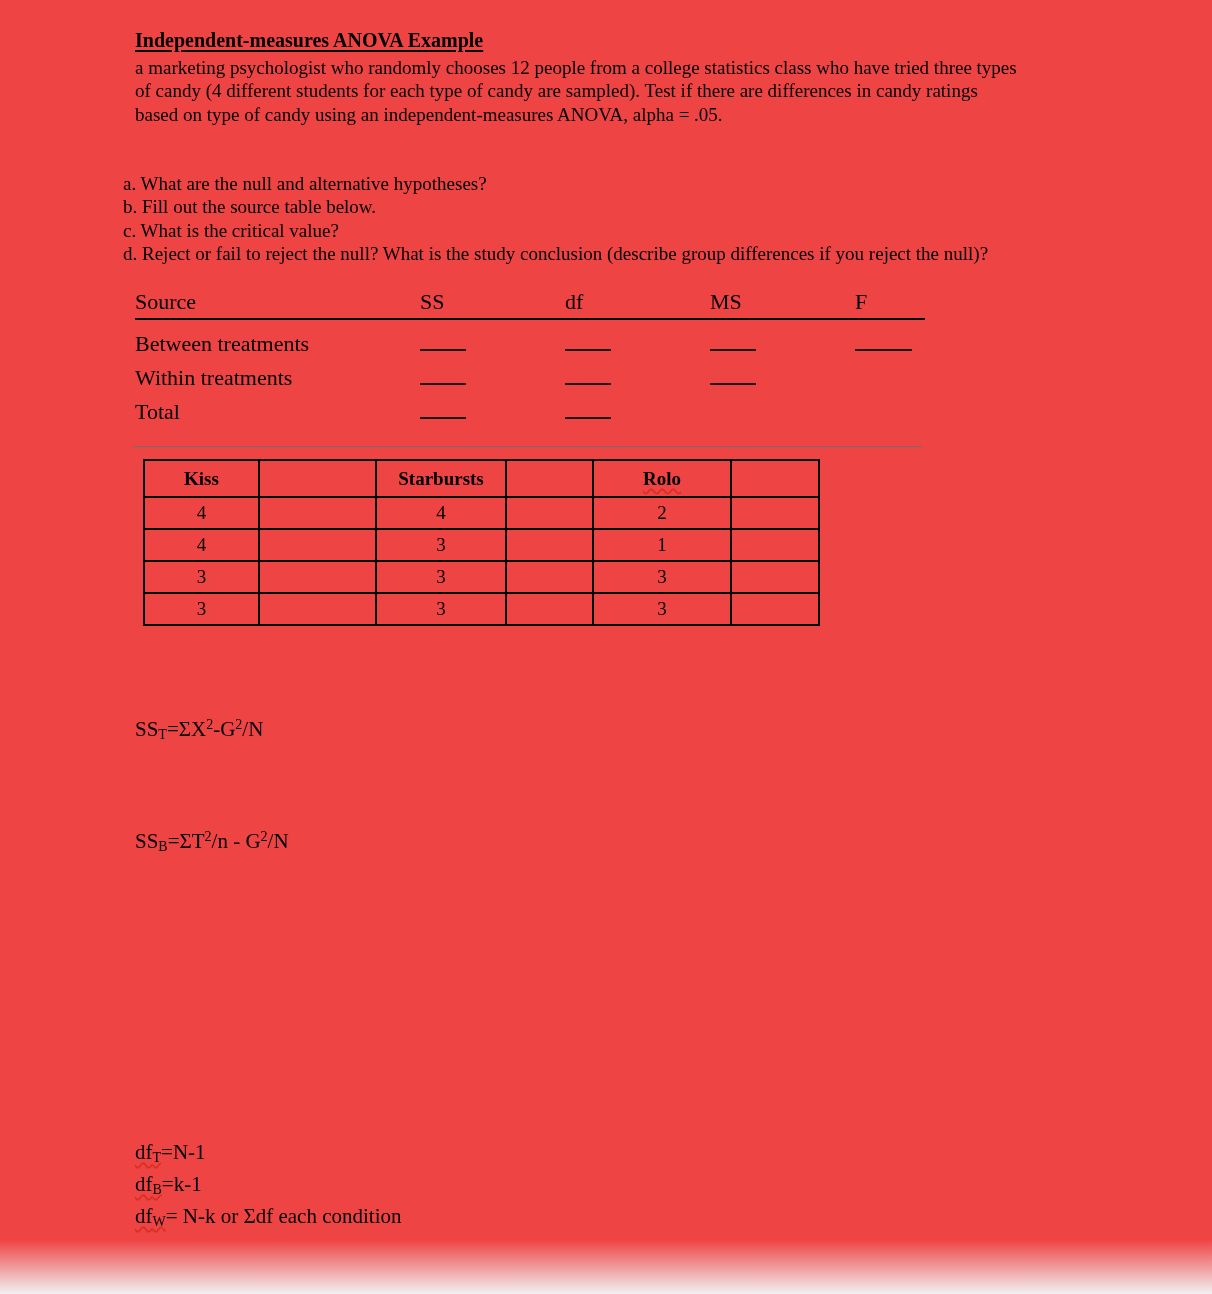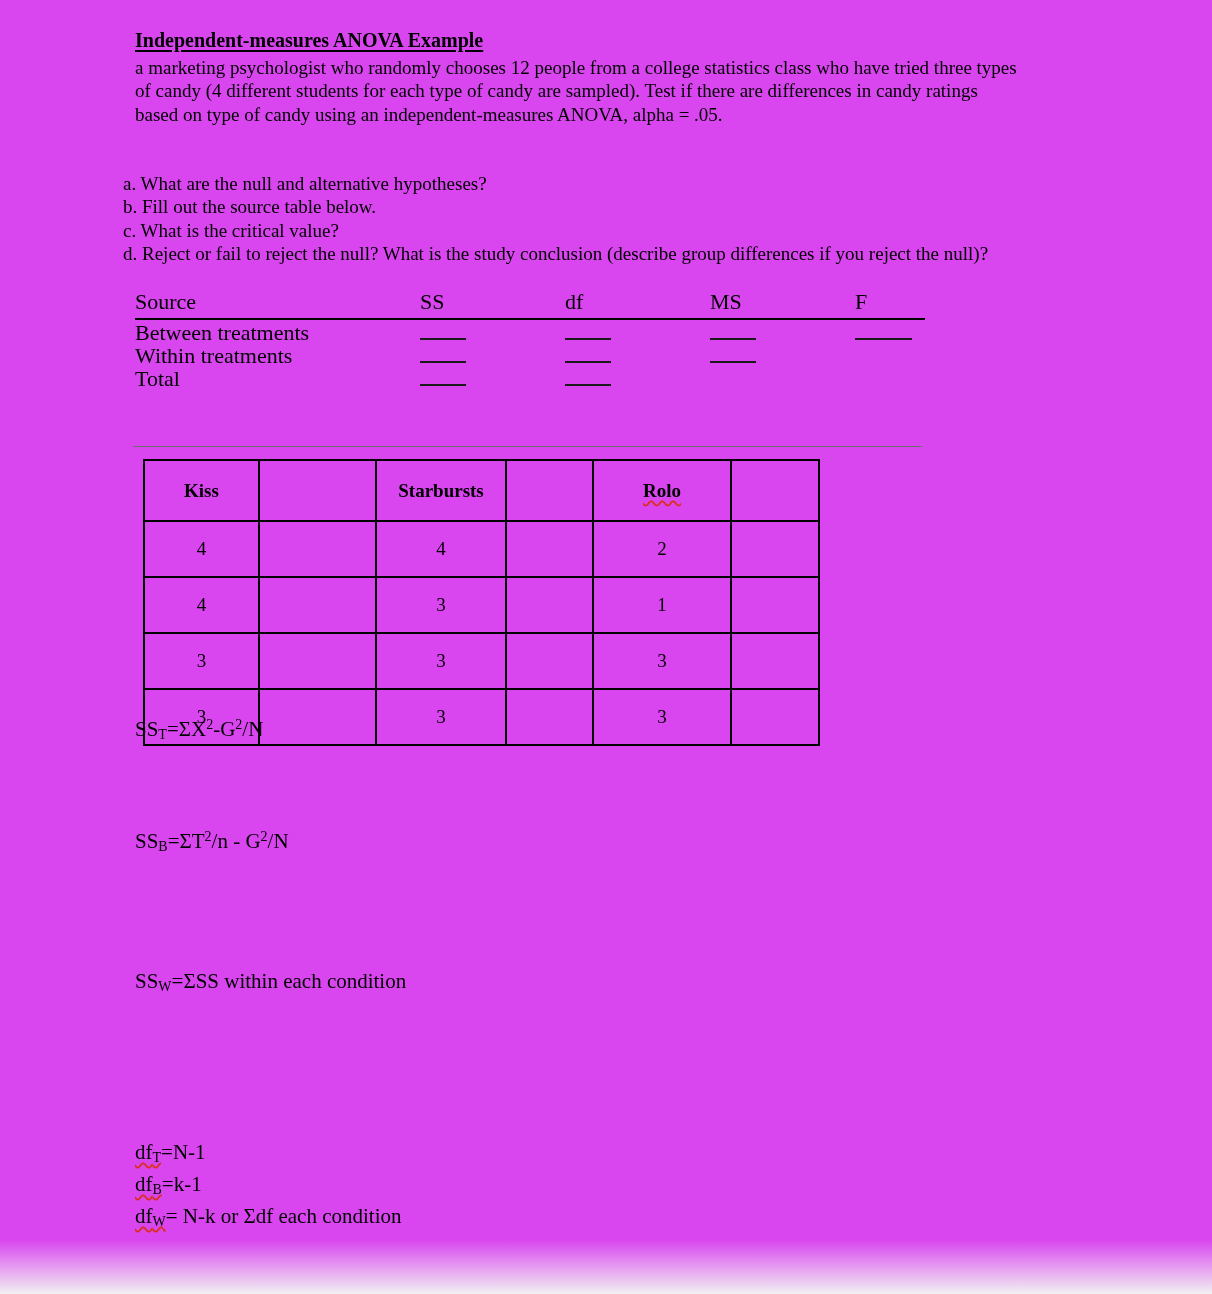--- a/index.html
+++ b/index.html
@@ -1,20 +1,20 @@
 <!DOCTYPE html>
 <html><head>
 <meta charset="utf-8">
 <style>
   html, body { margin:0; padding:0; background:#ffffff; }
   #page {
     position:relative;
     width:1212px;
     height:1294px;
-    background:#d946ef;
+    background:#ef4444;
     font-family:"Liberation Serif", "DejaVu Serif", serif;
     color:#000000;
     overflow:hidden;
   }
   .abs { position:absolute; }
 
   
   #doc-title {
     left:135px; top:29px;
     font-size:20px; font-weight:bold;
@@ -46,21 +46,21 @@
 
   
   #src-table { left:135px; top:289px; width:790px; font-size:22px; }
   .src-head {
     display:flex;
     border-bottom:2px solid #000;
     padding-bottom:3px;
   }
   .sc0 { width:285px; } .sc1 { width:145px; } .sc2 { width:145px; }
   .sc3 { width:145px; } .sc4 { flex:1; }
-  .src-row { display:flex; height:23px; align-items:flex-start; }
+  .src-row { display:flex; margin-top:11px; height:23px; align-items:flex-start; }
   .blank-line {
     display:inline-block;
     width:46px; height:16px;
     border-bottom:2px solid #1a1a1a;
   }
   .blank-f { width:57px; }
 
   
   #section-rule {
     left:133px; top:446px; width:789px; height:0;
@@ -69,21 +69,21 @@
 
   
   #data-table {
     left:143px; top:459px;
     border-collapse:collapse;
     font-size:19px; text-align:center;
     table-layout:fixed;
   }
   #data-table th, #data-table td {
     border:2.5px solid #000;
-    padding:16px;
+    padding:4px;
     vertical-align:middle;
     overflow:hidden;
   }
   #data-table th { height:27px; font-weight:bold; }
   #data-table td { height:22px; font-weight:normal; }
   .w0{width:115px} .w1{width:117px} .w2{width:130px} .w3{width:87px} .w4{width:138px} .w5{width:88px}
 
   .spell-mark {
     text-decoration:underline;
     text-decoration-style:wavy;
@@ -217,23 +217,20 @@
     </table>
 
   <div id="f-sst" class="formula">
     <span>SS</span><span class="sb">T</span><span>=ΣX</span><span class="sp">2</span><span>-G</span><span class="sp">2</span><span>/N</span>
   </div>
 
   <div id="f-ssb" class="formula">
     <span>SS</span><span class="sb">B</span><span>=ΣT</span><span class="sp">2</span><span>/n - G</span><span class="sp">2</span><span>/N</span>
   </div>
 
-  <div id="f-ssw" class="formula">
-    <span>SS</span><span class="sb">W</span><span>=ΣSS within each condition</span>
-  </div>
 
   <div id="df-block" class="abs">
     <div><span class="spell-mark"><span>df</span><span class="sb">T</span></span><span>=N-1</span></div>
     <div><span class="spell-mark"><span>df</span><span class="sb">B</span></span><span>=k-1</span></div>
     <div><span class="spell-mark"><span>df</span><span class="sb">W</span></span><span>= N-k or Σdf each condition</span></div>
   </div>
 
   <div id="page-bottom-shade" class="abs"></div>
 
 </div>

